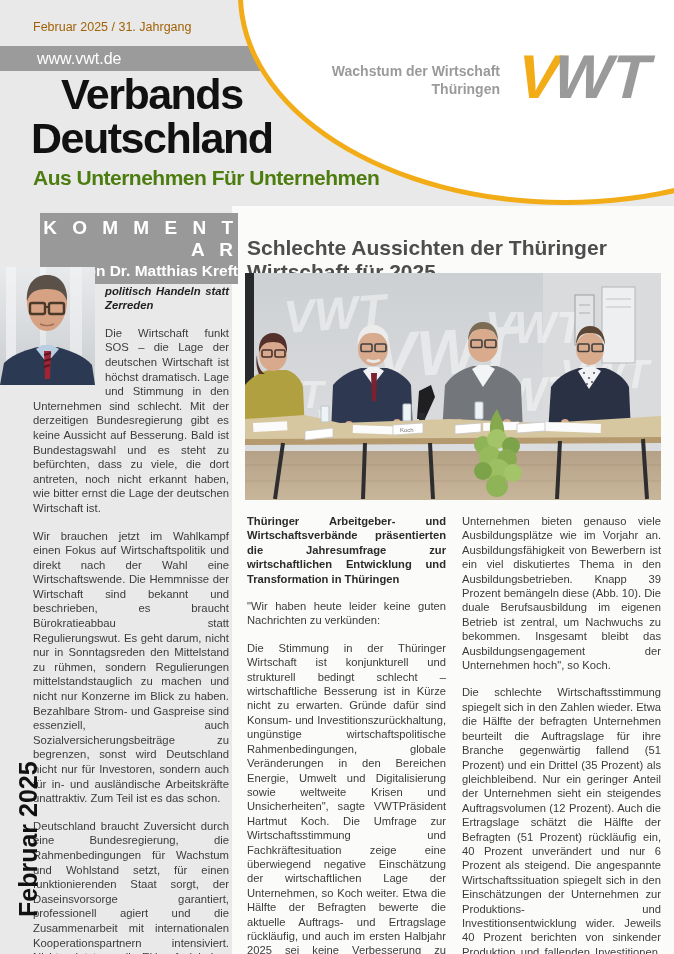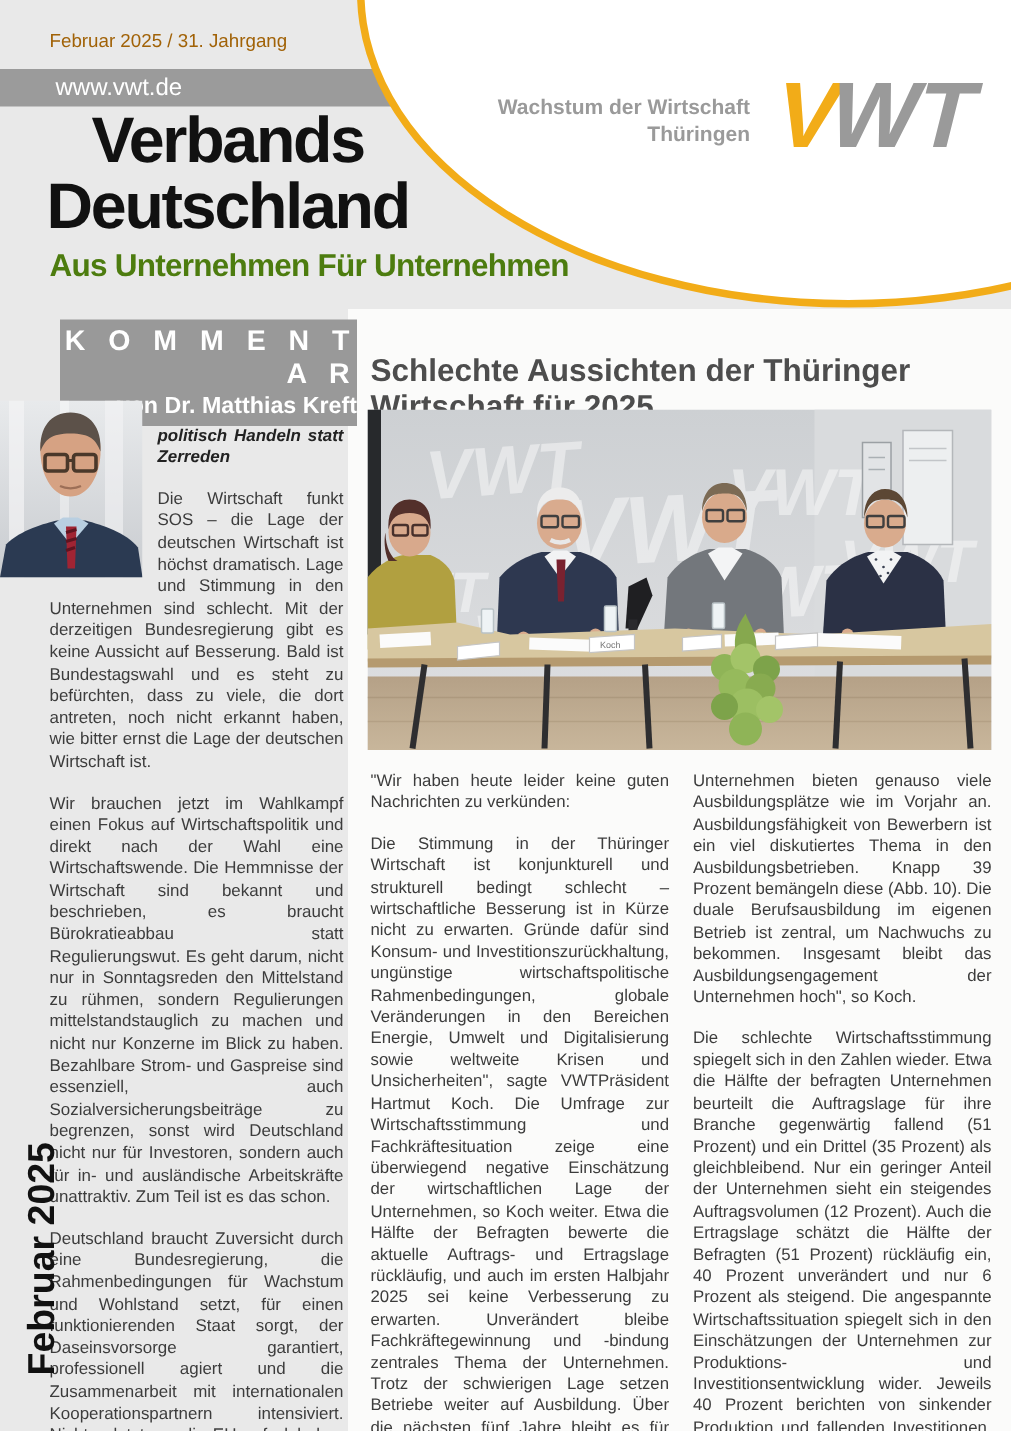--- a/index.html
+++ b/index.html
@@ -237,20 +237,21 @@
       <circle cx="262" cy="186" r="10" fill="#88ab50"></circle>
         <circle cx="253" cy="198" r="12" fill="#9cbf62"></circle>
       <circle cx="238" cy="198" r="9" fill="#7da34a"></circle>
         <circle cx="268" cy="200" r="9" fill="#a3c468"></circle>
       <circle cx="252" cy="213" r="11" fill="#8fb457"></circle>
     </g>
   </svg>
 
   <div class="columns">
     <div class="col">
+      <p class="lead">Thüringer Arbeitgeber- und Wirtschaftsverbände präsentierten die Jahresumfrage zur wirtschaftlichen Entwicklung und Transformation in Thüringen</p>
       <p>"Wir haben heute leider keine guten Nachrichten zu verkünden:</p>
       <p>Die Stimmung in der Thüringer Wirtschaft ist konjunkturell und strukturell bedingt schlecht – wirtschaftliche Besserung ist in Kürze nicht zu erwarten. Gründe dafür sind Konsum- und Investitionszurückhaltung, ungünstige wirtschaftspolitische Rahmenbedingungen, globale Veränderungen in den Bereichen Energie, Umwelt und Digitalisierung sowie weltweite Krisen und Unsicherheiten", sagte VWTPräsident Hartmut Koch. Die Umfrage zur Wirtschaftsstimmung und Fachkräftesituation zeige eine überwiegend negative Einschätzung der wirtschaftlichen Lage der Unternehmen, so Koch weiter. Etwa die Hälfte der Befragten bewerte die aktuelle Auftrags- und Ertragslage rückläufig, und auch im ersten Halbjahr 2025 sei keine Verbesserung zu erwarten. Unverändert bleibe Fachkräftegewinnung und -bindung zentrales Thema der Unternehmen. Trotz der schwierigen Lage setzen Betriebe weiter auf Ausbildung. Über die nächsten fünf Jahre bleibt es für Unternehmen schwer, den Fachkräftebedarf zu decken. "71 Prozent der</p>
     </div>
     <div class="col">
       <p>Unternehmen bieten genauso viele Ausbildungsplätze wie im Vorjahr an. Ausbildungsfähigkeit von Bewerbern ist ein viel diskutiertes Thema in den Ausbildungsbetrieben. Knapp 39 Prozent bemängeln diese (Abb. 10). Die duale Berufsausbildung im eigenen Betrieb ist zentral, um Nachwuchs zu bekommen. Insgesamt bleibt das Ausbildungsengagement der Unternehmen hoch", so Koch.</p>
       <p>Die schlechte Wirtschaftsstimmung spiegelt sich in den Zahlen wieder. Etwa die Hälfte der befragten Unternehmen beurteilt die Auftragslage für ihre Branche gegenwärtig fallend (51 Prozent) und ein Drittel (35 Prozent) als gleichbleibend. Nur ein geringer Anteil der Unternehmen sieht ein steigendes Auftragsvolumen (12 Prozent). Auch die Ertragslage schätzt die Hälfte der Befragten (51 Prozent) rückläufig ein, 40 Prozent unverändert und nur 6 Prozent als steigend. Die angespannte Wirtschaftssituation spiegelt sich in den Einschätzungen der Unternehmen zur Produktions- und Investitionsentwicklung wider. Jeweils 40 Prozent berichten von sinkender Produktion und fallenden Investitionen. Auch 2025 bleiben die Erwartungen der Unternehmen verhalten oder erreichen neue Tiefpunkte (Abb. 5). Fast jedes zweite befragte Unternehmen erwartet, dass die Lage etwas oder deutlich schlechter wird als das erste Halbjahr 2024.</p>
 
     </div>
   </div>
 

